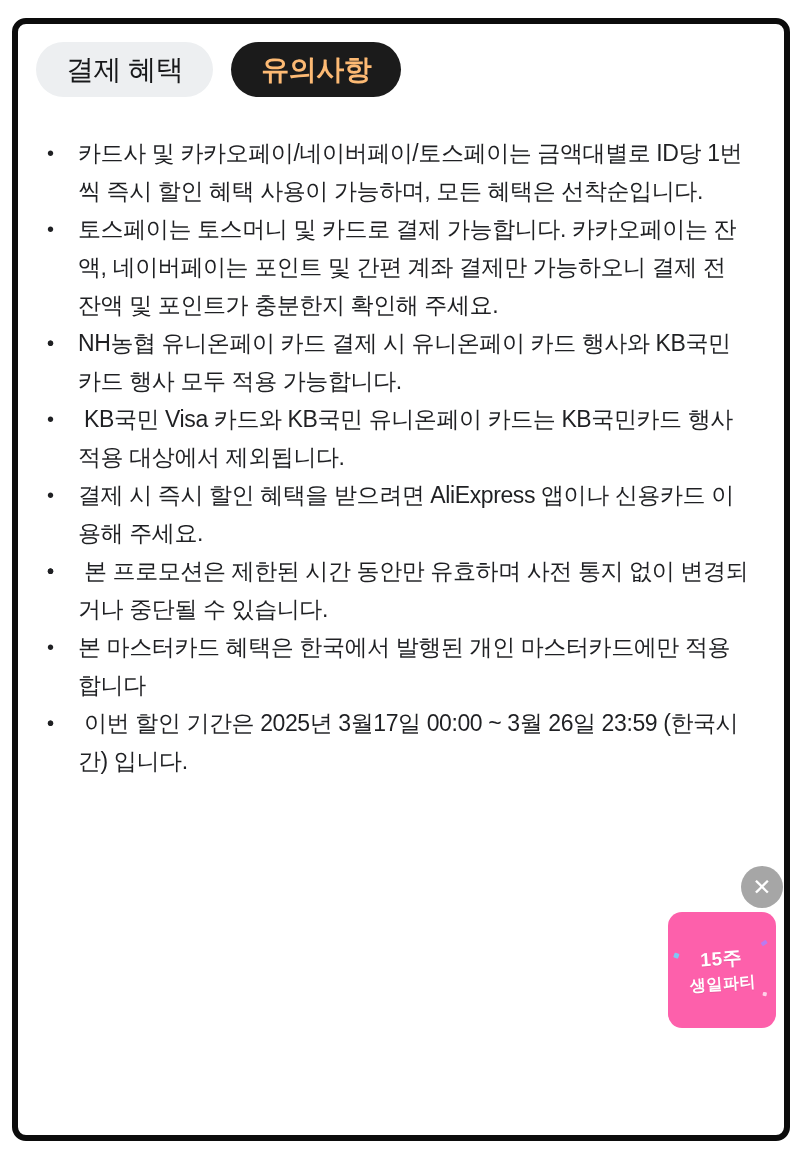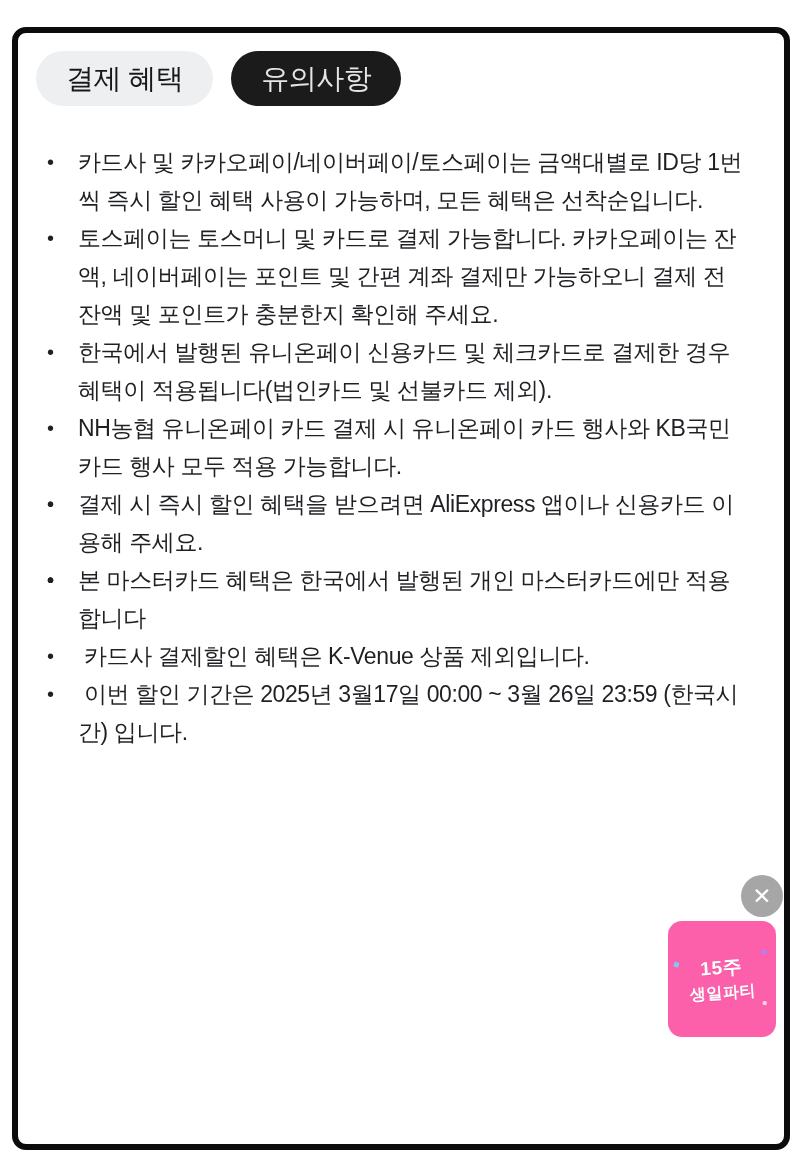--- a/index.html
+++ b/index.html
@@ -4,21 +4,21 @@
 <style>
   * { margin: 0; padding: 0; box-sizing: border-box; }
   html, body {
     width: 800px; height: 1150px;
     background: #ffffff;
     font-family: "Liberation Sans", sans-serif;
     overflow: hidden;
   }
   .frame {
     position: absolute;
-    left: 12px; top: 27px;
+    left: 12px; top: 18px;
     width: 778px; height: 1123px;
     border: 6px solid #0c0c0c;
     border-radius: 14px;
     background: #ffffff;
     overflow: hidden;
   }
   
   .tab-bar {
     position: absolute;
     left: 18px; top: 18px;
@@ -38,22 +38,22 @@
     cursor: pointer;
     white-space: nowrap;
   }
   .tab--inactive {
     background: #edeff1;
     color: #17181a;
     font-weight: 500;
   }
   .tab--active {
     background: #1b1b1b;
-    color: #e5e5e5;
-    font-weight: 400;
+    color: #fdba74;
+    font-weight: 700;
   }
   
   .notice-list {
     position: absolute;
     left: 26px; top: 110px;
     width: 706px;
     list-style: none;
     z-index: 1;
   }
   .notice-item {
@@ -155,49 +155,49 @@
     <li class="notice-item">
       <span class="bullet">•</span>
       <span class="notice-text">카드사 및 카카오페이/네이버페이/토스페이는 금액대별로 ID당 1번씩 즉시 할인 혜택 사용이 가능하며, 모든 혜택은 선착순입니다.</span>
     </li>
     <li class="notice-item">
       <span class="bullet">•</span>
       <span class="notice-text">토스페이는 토스머니 및 카드로 결제 가능합니다. 카카오페이는 잔액, 네이버페이는 포인트 및 간편 계좌 결제만 가능하오니 결제 전 잔액 및 포인트가 충분한지 확인해 주세요.</span>
     </li>
     <li class="notice-item">
       <span class="bullet">•</span>
-      <span class="notice-text">한국에서 발행된 유니온페이 신용카드 및 체크카드로 결제한 경우 혜택이 적용됩니다(법인카드 및 선불카드 제외).</span>
     </li>
     <li class="notice-item">
       <span class="bullet">•</span>
       <span class="notice-text">NH농협 유니온페이 카드 결제 시 유니온페이 카드 행사와 KB국민카드 행사 모두 적용 가능합니다.</span>
     </li>
     <li class="notice-item">
       <span class="bullet">•</span>
+      <span class="notice-text"> KB국민 Visa 카드와 KB국민 유니온페이 카드는 KB국민카드 행사 적용 대상에서 제외됩니다.</span>
     </li>
     <li class="notice-item">
       <span class="bullet">•</span>
       <span class="notice-text">결제 시 즉시 할인 혜택을 받으려면 AliExpress 앱이나 신용카드 이용해 주세요.</span>
     </li>
     <li class="notice-item">
       <span class="bullet">•</span>
     </li>
     <li class="notice-item">
       <span class="bullet">•</span>
     </li>
     <li class="notice-item">
       <span class="bullet">•</span>
+      <span class="notice-text"> 본 프로모션은 제한된 시간 동안만 유효하며 사전 통지 없이 변경되거나 중단될 수 있습니다.</span>
     </li>
     <li class="notice-item">
       <span class="bullet">•</span>
       <span class="notice-text">본 마스터카드 혜택은 한국에서 발행된 개인 마스터카드에만 적용합니다</span>
     </li>
     <li class="notice-item">
       <span class="bullet">•</span>
-      <span class="notice-text"> 카드사 결제할인 혜택은 K-Venue 상품 제외입니다.</span>
     </li>
     <li class="notice-item">
       <span class="bullet">•</span>
       <span class="notice-text"> 이번 할인 기간은 2025년 3월17일 00:00 ~ 3월 26일 23:59 (한국시간) 입니다.</span>
     </li>
   </ul>
 
   <button class="close-button">
     <span class="close-icon">✕</span>
   </button>

